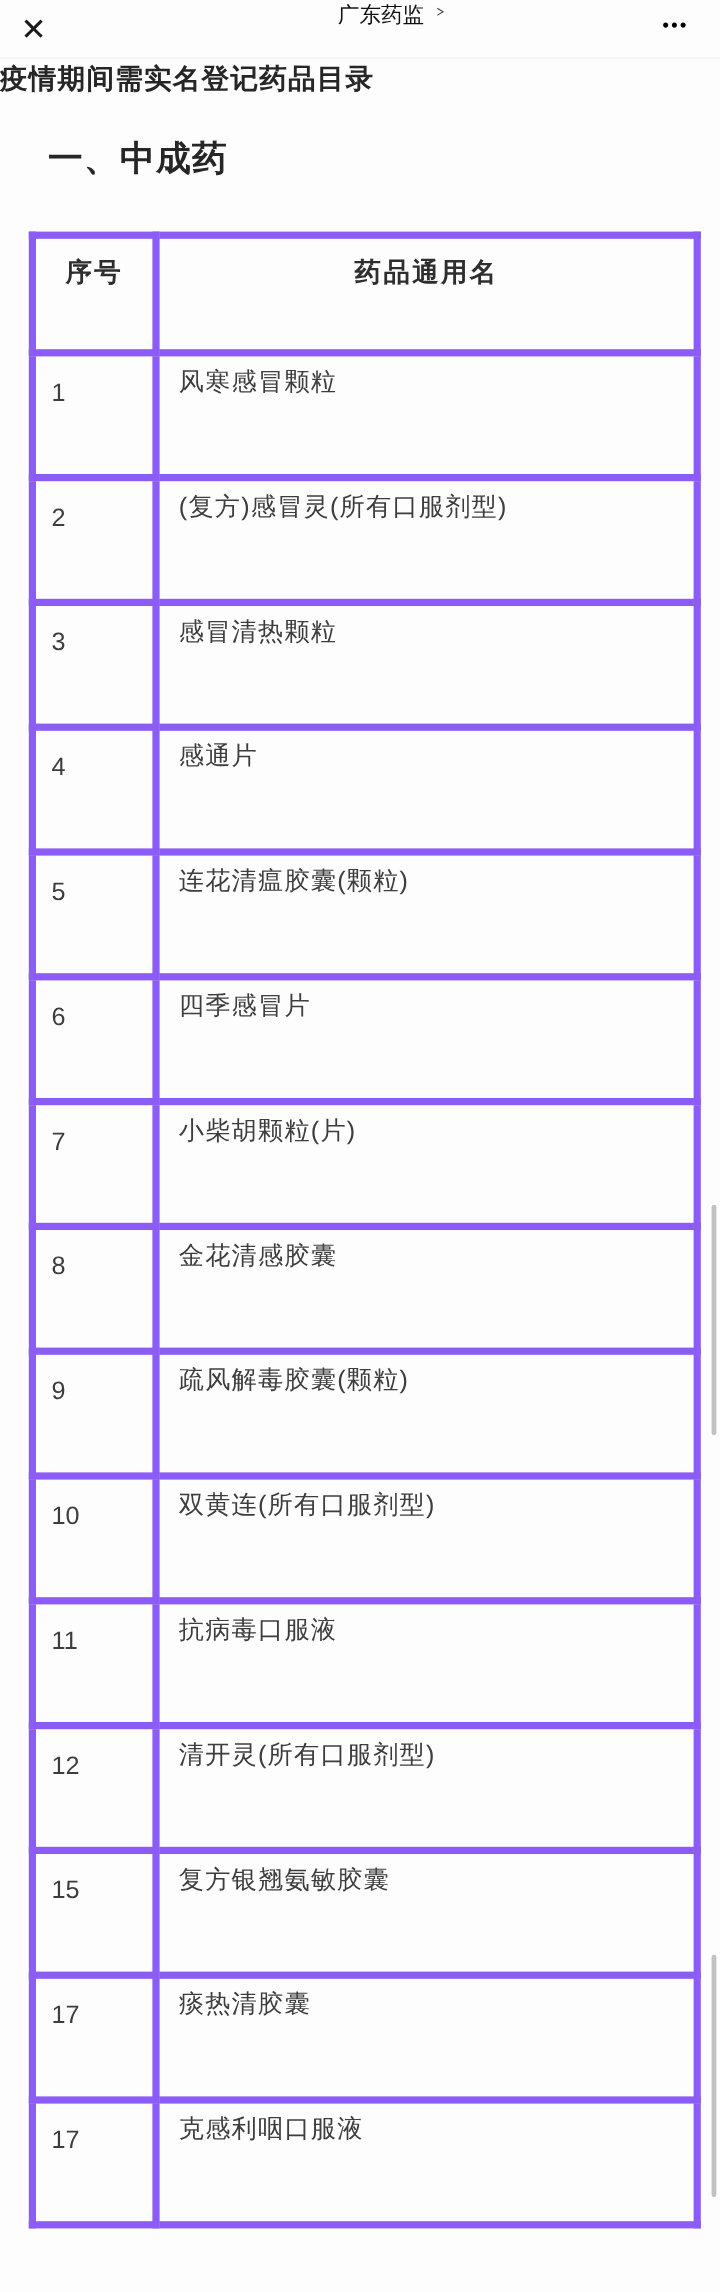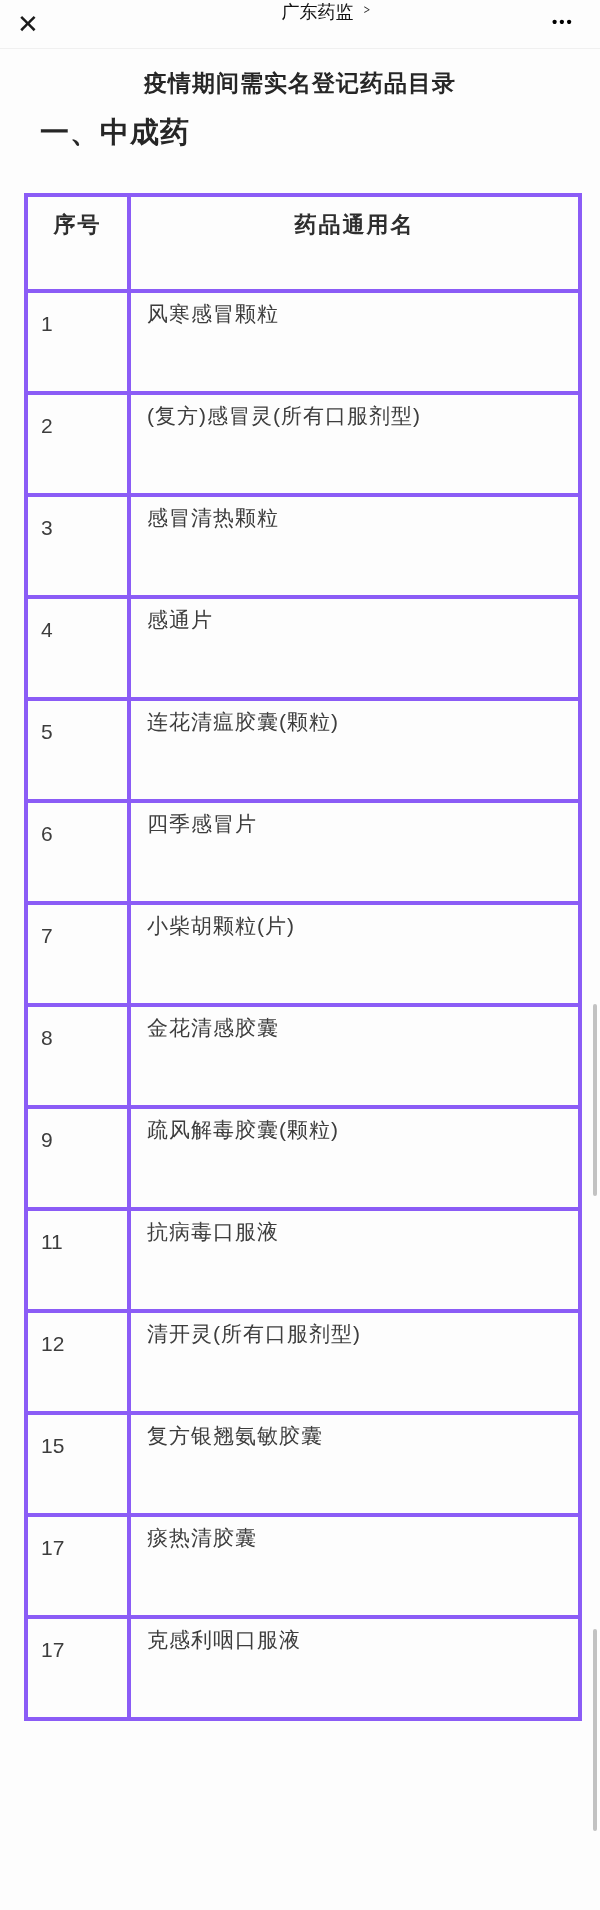--- a/index.html
+++ b/index.html
@@ -39,41 +39,40 @@
   }
   .nav-chevron { font-size: 15px; color: #222; transform: scaleX(0.72); }
   .nav-more {
     width: 64px; height: 48px; display: flex; align-items: center; justify-content: center;
     font-size: 15px; letter-spacing: 2px; color: #000; font-weight: 700;
     cursor: pointer; background: none; border: none; padding: 0 10px 6px 0;
   }
 
   
   .article-title {
-    position: absolute; top: 68px; left: 0; right: 0;
-    text-align: center;
+    position: absolute; top: 50px; left: 0; right: 0;
     font-size: 23px; font-weight: 700; color: #262626;
     letter-spacing: 1px;
   }
   .section-heading {
     position: absolute; top: 113px; left: 40px;
     font-size: 29px; font-weight: 700; color: #262626;
     letter-spacing: 1px;
   }
 
   
   table.drug-table {
     position: absolute; top: 193px; left: 24px;
     width: 554px;
     border-collapse: collapse;
     table-layout: fixed;
     background: #fdfdfd;
   }
   .drug-table th, .drug-table td {
-    border: 4px solid #8b5cf6;
+    border: 6px solid #8b5cf6;
     vertical-align: top;
     overflow: hidden;
   }
   .drug-table col.c-no   { width: 103px; }
   .drug-table col.c-name { width: 451px; }
   .drug-table th {
     height: 78px;
     font-size: 22px; font-weight: 700; color: #2e2e2e;
     text-align: center; padding-top: 13px;
     letter-spacing: 2px;
@@ -156,20 +155,24 @@
       </tr>
       <tr>
         <td class="cell-no">8</td>
         <td class="cell-name">金花清感胶囊</td>
       </tr>
       <tr>
         <td class="cell-no">9</td>
         <td class="cell-name">疏风解毒胶囊(颗粒)</td>
       </tr>
       <tr>
+        <td class="cell-no">10</td>
+        <td class="cell-name">双黄连(所有口服剂型)</td>
+      </tr>
+      <tr>
         <td class="cell-no">11</td>
         <td class="cell-name">抗病毒口服液</td>
       </tr>
       <tr>
         <td class="cell-no">12</td>
         <td class="cell-name">清开灵(所有口服剂型)</td>
       </tr>
       <tr>
         <td class="cell-no">15</td>
         <td class="cell-name">复方银翘氨敏胶囊</td>

